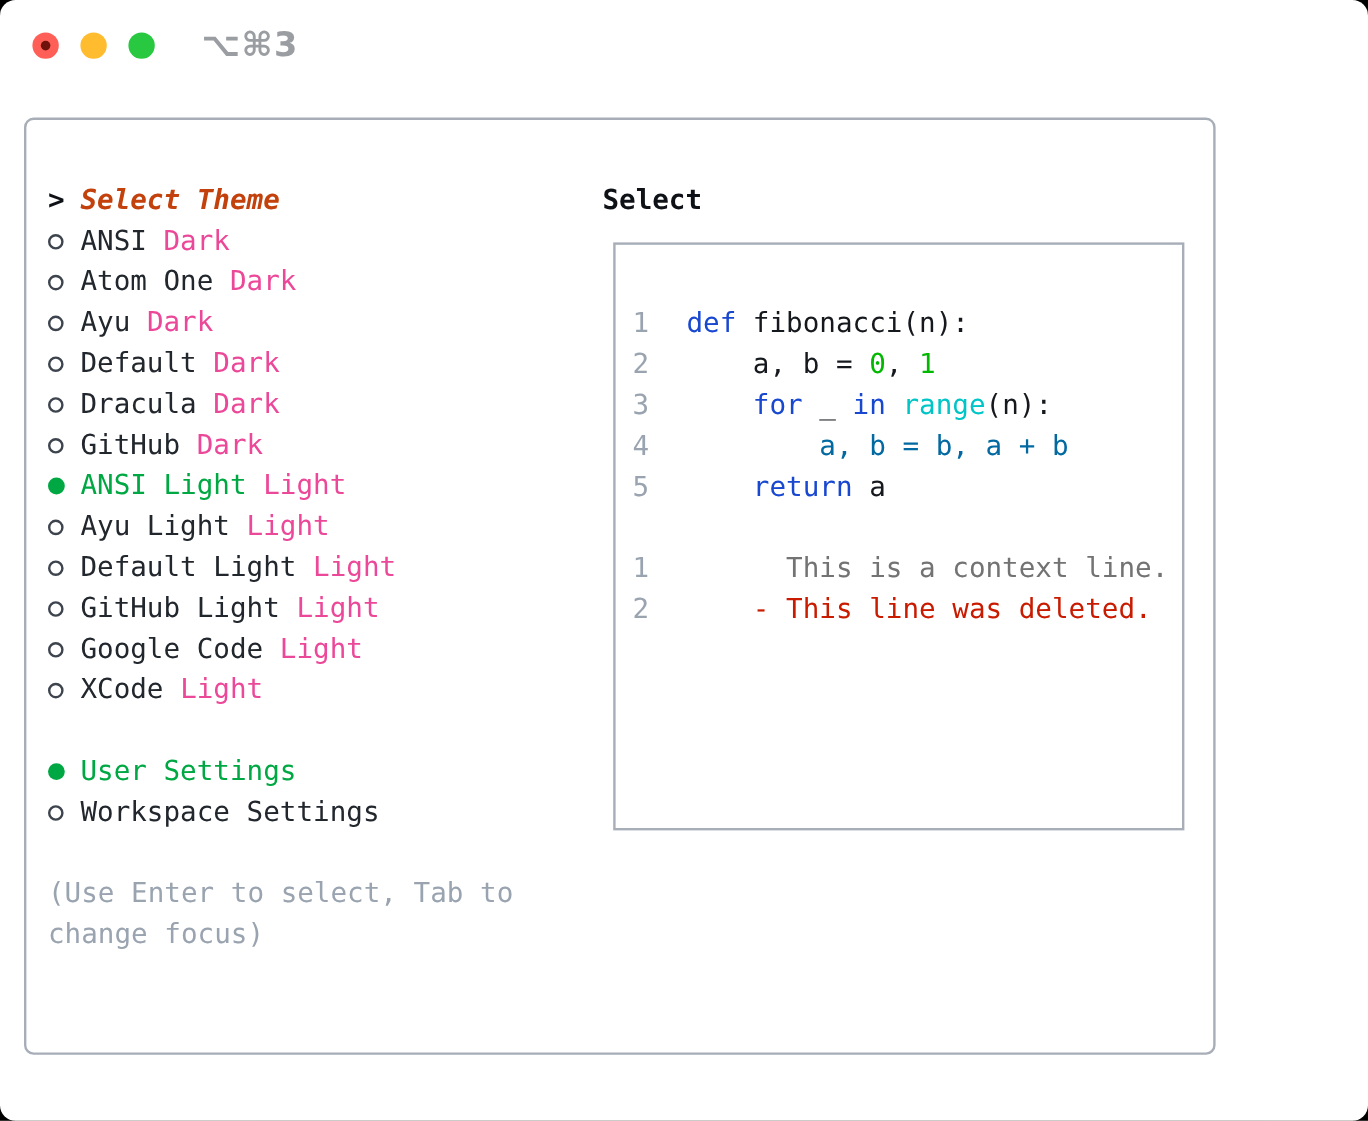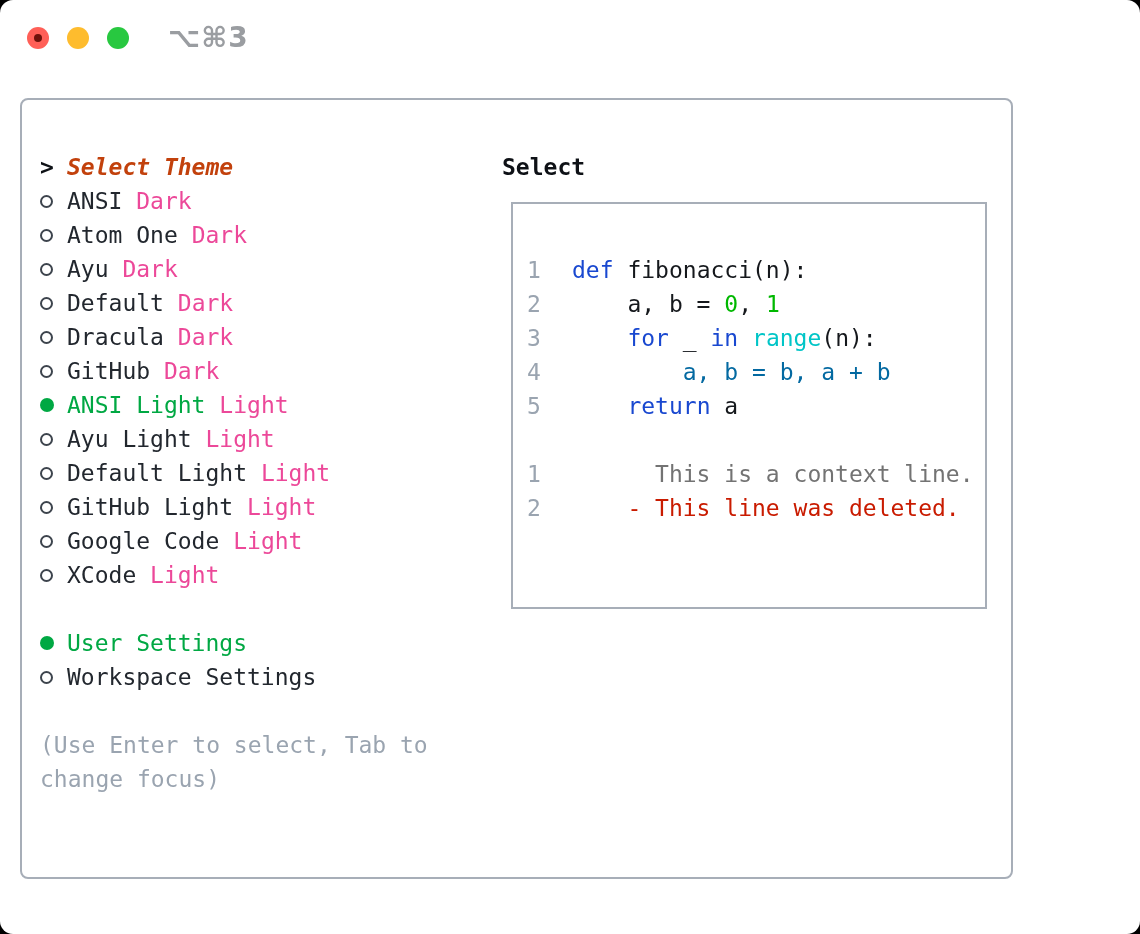--- a/index.html
+++ b/index.html
@@ -63,21 +63,21 @@
   .tag::before { content:" "; }
   .spacer { height:34px; }
   .hint { width:400px; line-height:34px; color:#9aa4b0; white-space:normal; }
   
   .preview-title {
     position:absolute; left:480px; top:50px; height:34px; line-height:34px;
     font-size:23px; font-weight:bold; color:#0e1116;
   }
   .preview-box {
     position:absolute; left:489px; top:102px;
-    width:476px; height:407px;
+    width:476px; height:490px;
     border:2px solid #a7aeb8;
     box-sizing:border-box;
     padding:49px 0 0 14px;
     overflow:hidden;
   }
   .pline { height:34px; line-height:34px; font-size:23px; white-space:pre; }
   .ln { display:inline-block; width:45px; }
   .diff { margin-top:34px; }
 </style>
 </head>

